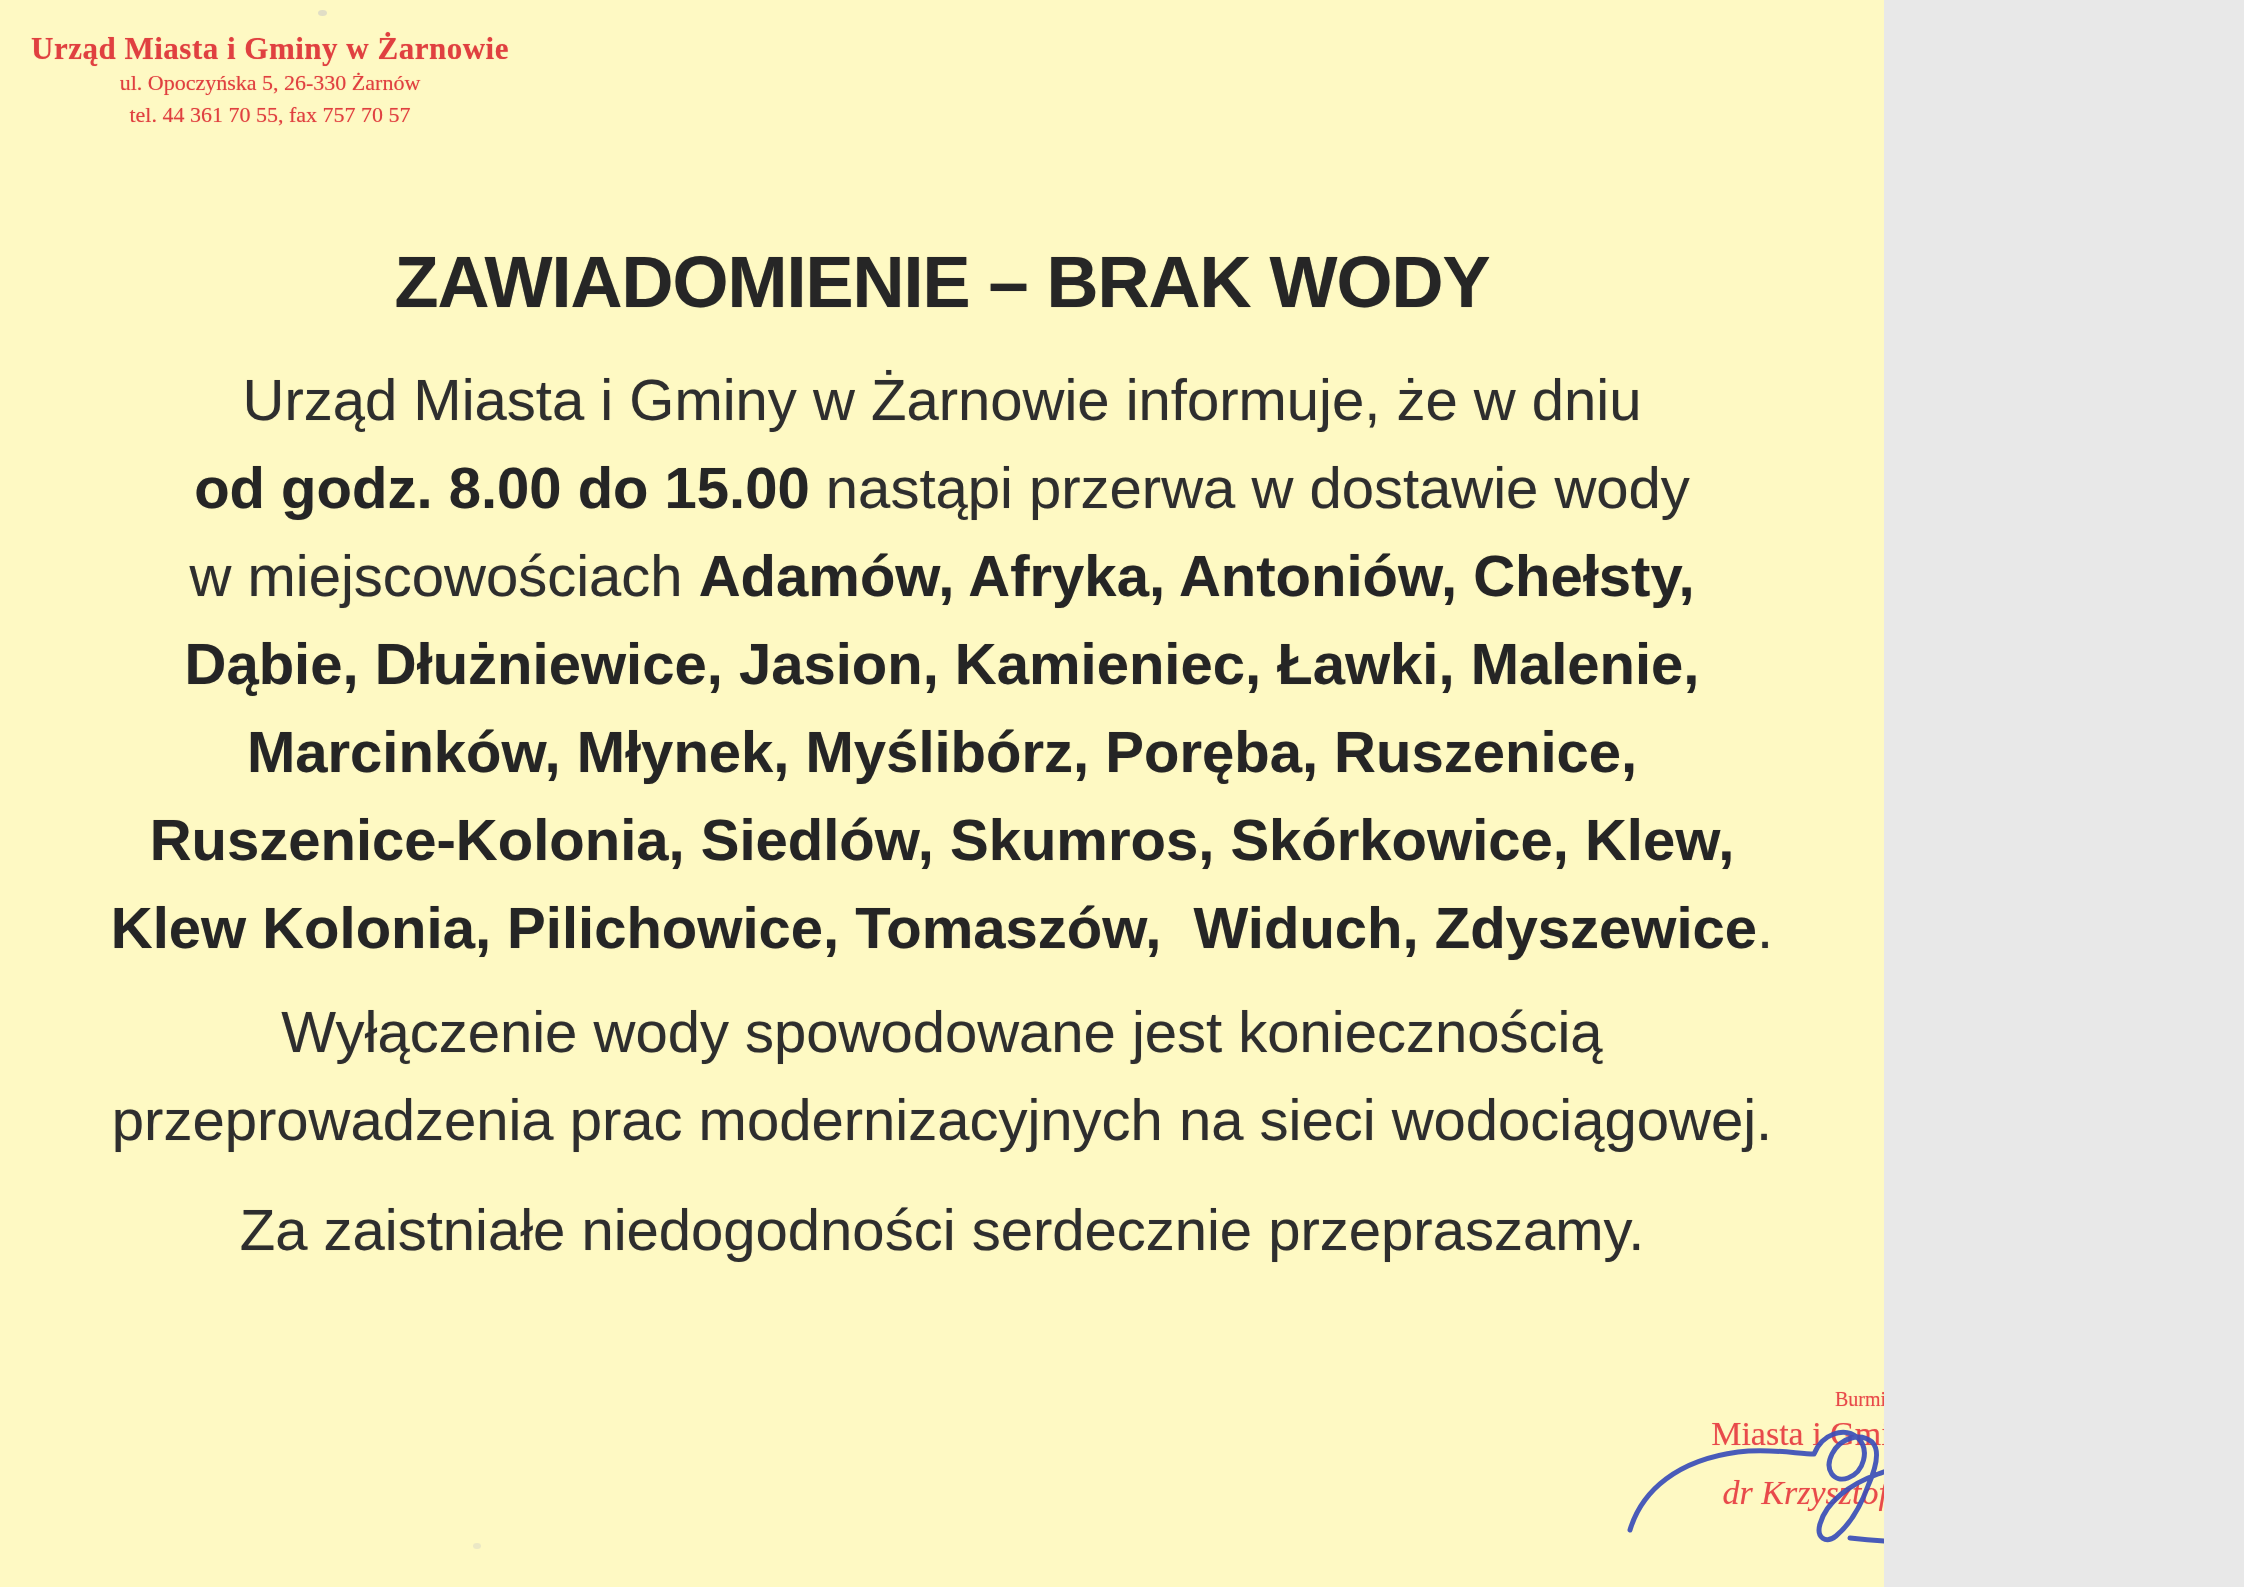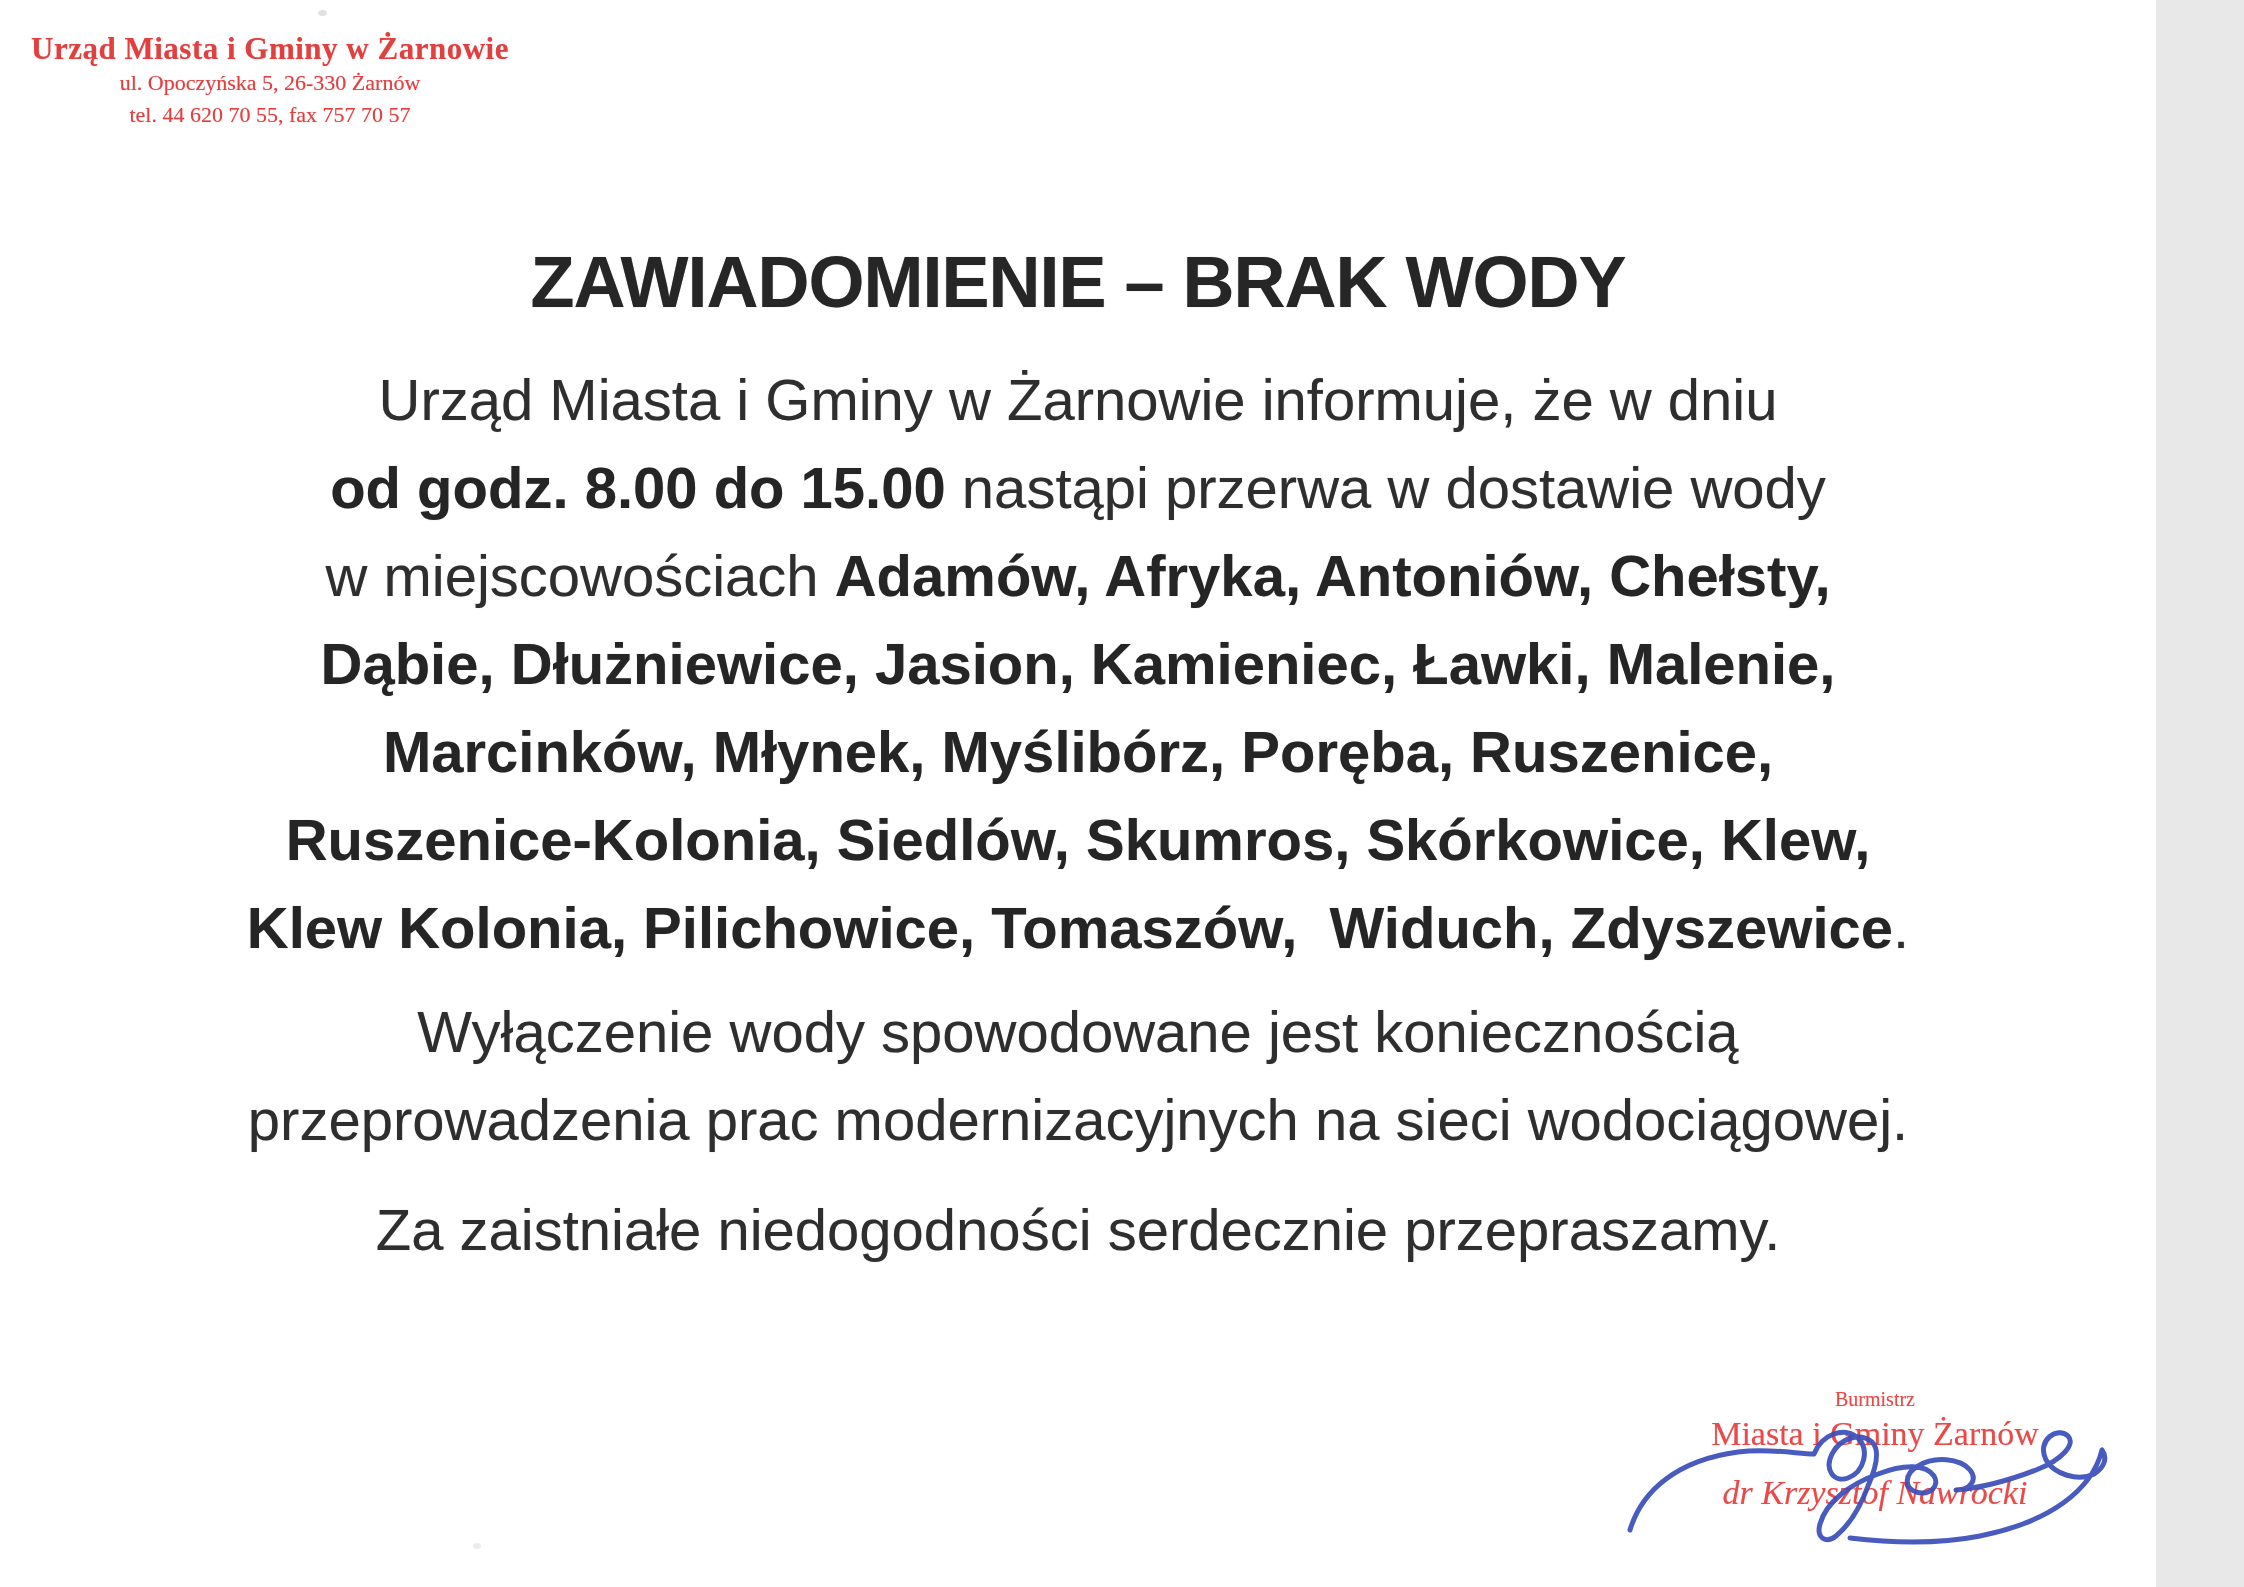--- a/index.html
+++ b/index.html
@@ -1,19 +1,19 @@
 <!DOCTYPE html>
 <html lang="pl"><head>
 <meta charset="utf-8">
 <style>
   html,body{margin:0;padding:0;background:#e8e8e8;}
   .page{
     position:relative;
-    width:2156px;height:1587px;
-    background:#ffffff;
+    width:1884px;height:1587px;
+    background:#fef9c3;
     overflow:hidden;
     font-family:"Liberation Sans", sans-serif;
     color:#2d2d2d;
   }
   
   .stamp{
     position:absolute;left:30px;top:30px;width:480px;
     text-align:center;
     font-family:"Liberation Serif", serif;
     color:#e04040;
@@ -75,21 +75,21 @@
   .speck-b{left:473px;top:1543px;width:8px;height:6px;opacity:.35;}
 </style>
 </head>
 <body>
 
 <div class="page">
 
   <div class="stamp">
     <div class="stamp-line-1">Urząd Miasta i Gminy w Żarnowie</div>
     <div class="stamp-line-2">ul. Opoczyńska 5, 26-330 Żarnów</div>
-    <div class="stamp-line-3">tel. 44 620 70 55, fax 757 70 57</div>
+    <div class="stamp-line-3">tel. 44 361 70 55, fax 757 70 57</div>
   </div>
 
   <div class="content">
     <h1 class="doc-title">ZAWIADOMIENIE – BRAK WODY</h1>
 
     <div class="para para-1">
       <div class="bline">Urząd Miasta i Gminy w Żarnowie informuje, że w dniu</div>
       <div class="bline"><span class="bold">od godz. 8.00 do 15.00</span><span> nastąpi przerwa w dostawie wody</span></div>
       <div class="bline"><span>w miejscowościach </span><span class="bold">Adamów, Afryka, Antoniów, Chełsty,</span></div>
       <div class="bline bold">Dąbie, Dłużniewice, Jasion, Kamieniec, Ławki, Malenie,</div>

